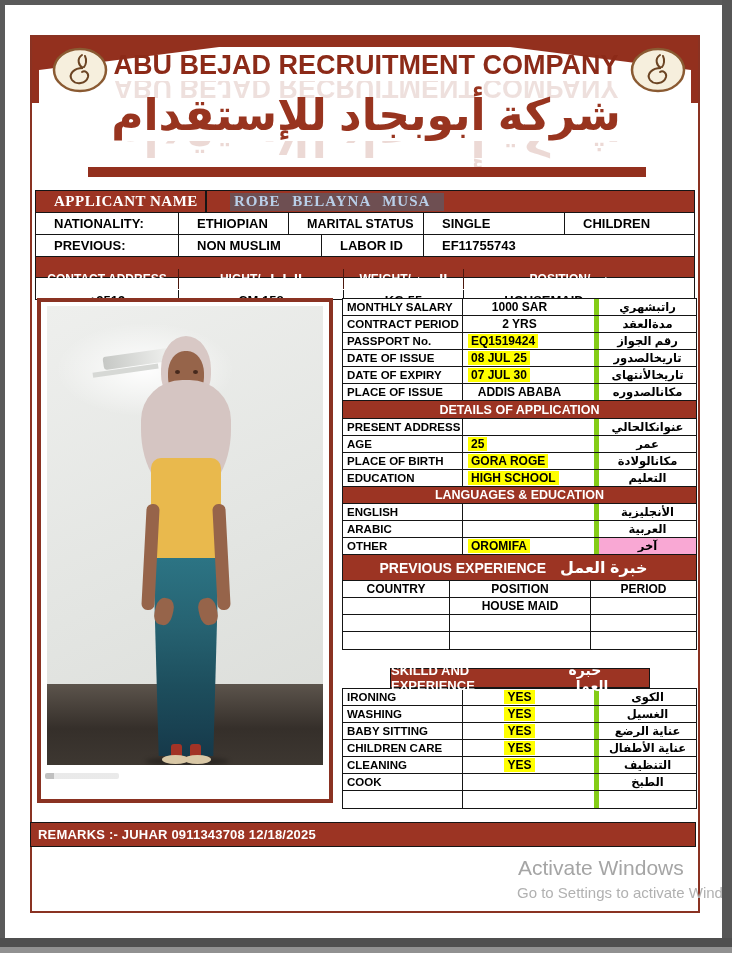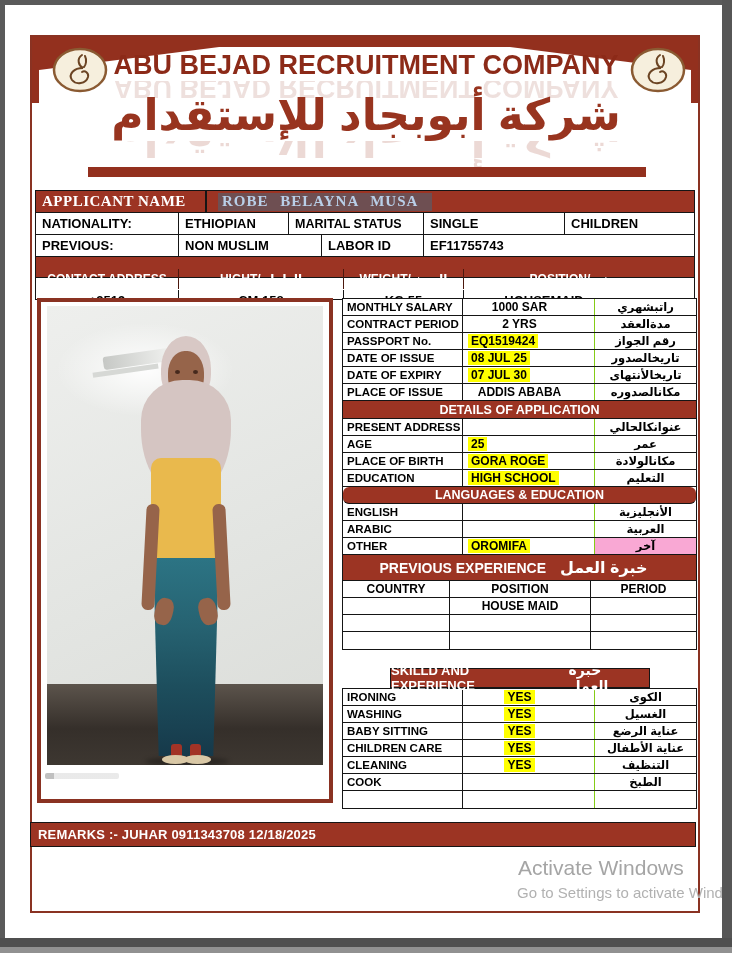--- a/index.html
+++ b/index.html
@@ -38,52 +38,52 @@
   .title-ar-ref{left:80px;top:141px;width:572px;height:26px;overflow:hidden;text-align:center;
             font-weight:bold;font-size:44px;line-height:54px;color:#98341f;
             transform:scaleY(-1);opacity:.18;}
   .divider{left:88px;top:167px;width:558px;height:10px;background:#93301e;}
 
   
   .tbl-top{left:35px;top:190px;width:660px;border:1px solid #151515;}
   .row{display:flex;align-items:center;border-bottom:1px solid #151515;font-weight:bold;}
   .row:last-child{border-bottom:none;}
   .row-name{height:22px;background:#9c3423;}
-  .name-label{width:171px;height:100%;display:flex;align-items:center;padding-left:6px;
+  .name-label{width:171px;height:100%;display:flex;align-items:center;padding-left:18px;
               font-family:"Liberation Serif","DejaVu Serif",serif;font-size:15px;color:#fff;
               border-right:2px solid #151515;letter-spacing:.5px;}
   .name-value{margin-left:5px;font-family:"Liberation Serif","DejaVu Serif",serif;
               font-size:15px;color:#b9cfe8;background:#6e4f52;padding:0 14px 1px 4px;
               letter-spacing:1px;word-spacing:7px;}
   .r2,.r3{height:22px;font-size:13px;}
   .r4{height:21px;background:#9c3423;color:#fff;font-size:12px;}
   .r5{height:21px;font-size:13px;}
-  .c{height:100%;display:flex;align-items:center;padding-left:6px;}
+  .c{height:100%;display:flex;align-items:center;padding-left:18px;}
   .cc{justify-content:center;padding-left:0;margin-top:24px;}
   .bl{border-left:1.5px solid #151515;}
   .bld{border-left:1px solid #4a170d;}
   .grow{flex:1;}
   .w142{width:142px;} .w110{width:110px;} .w135{width:135px;} .w141{width:141px;}
   .w143{width:143px;} .w102{width:102px;} .w165{width:165px;} .w120{width:120px;}
   .pos-val{padding-right:70px;}
 
   
   .right-col{left:342px;top:298px;width:355px;border:1px solid #151515;background:#fff;}
   .rcr{display:flex;height:17px;border-bottom:1px solid #151515;font-weight:bold;}
   .rcr:last-child{border-bottom:none;}
   .rc-l{width:119px;display:flex;align-items:center;padding-left:4px;font-size:11.5px;}
   .rc-v{width:114px;border-left:1px solid #151515;display:flex;align-items:center;
         padding-left:5px;font-size:12px;}
   .rc-v.cv{justify-content:center;padding-left:0;}
-  .rc-a{flex:1;border-left:1px solid #84cc16;display:flex;align-items:center;
+  .rc-a{flex:1;border-left:5px solid #84cc16;display:flex;align-items:center;
         justify-content:center;font-size:11.5px;direction:rtl;margin-left:18px;}
   .rc-a.shade{background:#f9a8d4;}
   .rc-bar{height:18px;background:#9c3423;color:#fff;display:flex;align-items:center;
           justify-content:center;font-weight:bold;font-size:12.5px;border-bottom:1px solid #151515;}
-  .rc-bar17{height:17px;border-radius:6px;}
+  .rc-bar17{height:17px;}
   .rc-bar-prev{height:26px;font-size:14px;}
   .rc-bar-prev .ar-big{font-size:16px;margin-right:12px;margin-left:14px;}
   .exp-c1{width:106px;} .exp-c2{width:141px;border-left:1px solid #151515;}
   .exp-c3{flex:1;border-left:1px solid #151515;}
   .exp-cell{height:100%;display:flex;align-items:center;justify-content:center;font-size:12px;}
   .hl{background:#ffff00;padding:0 3px;}
 
   
   .skills{left:342px;top:668px;width:355px;}
   .sk-bar{position:relative;margin-left:48px;width:260px;height:20px;background:#9c3423;

